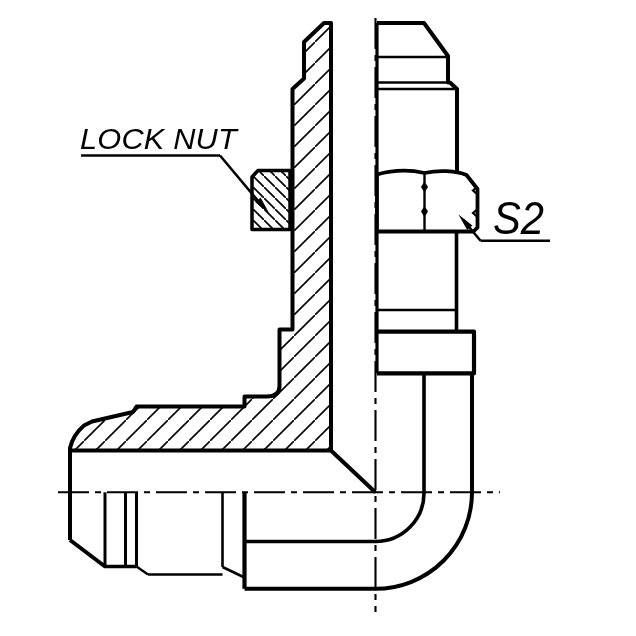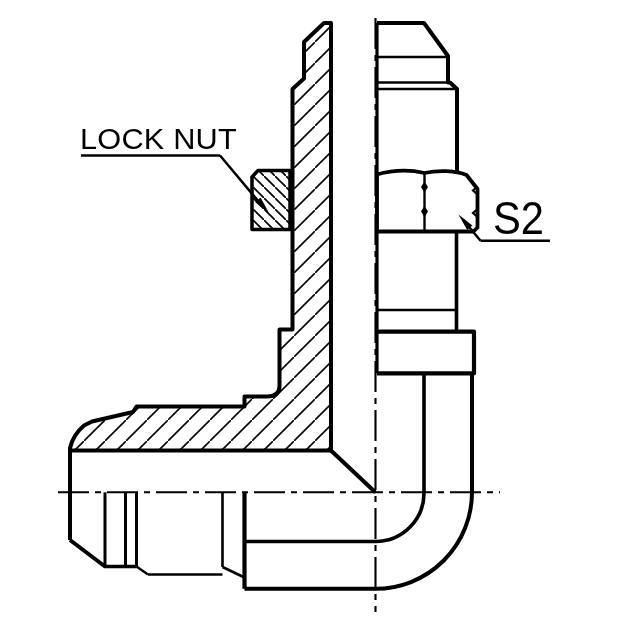--- a/index.html
+++ b/index.html
@@ -7,20 +7,21 @@
     padding: 0;
     background: #ffffff;
   }
   .stage {
     position: relative;
     width: 636px;
     height: 628px;
     background: #ffffff;
     overflow: hidden;
     font-family: "Liberation Sans", sans-serif;
+    font-style: italic;
   }
   svg { display: block; }
   .lbl {
     font-family: "Liberation Sans", sans-serif;
     fill: #000000;
   }
   .lbl-locknut { font-size: 30px; letter-spacing: 0.2px; }
   .lbl-s2 { font-size: 46px; }
 </style>
 </head>

